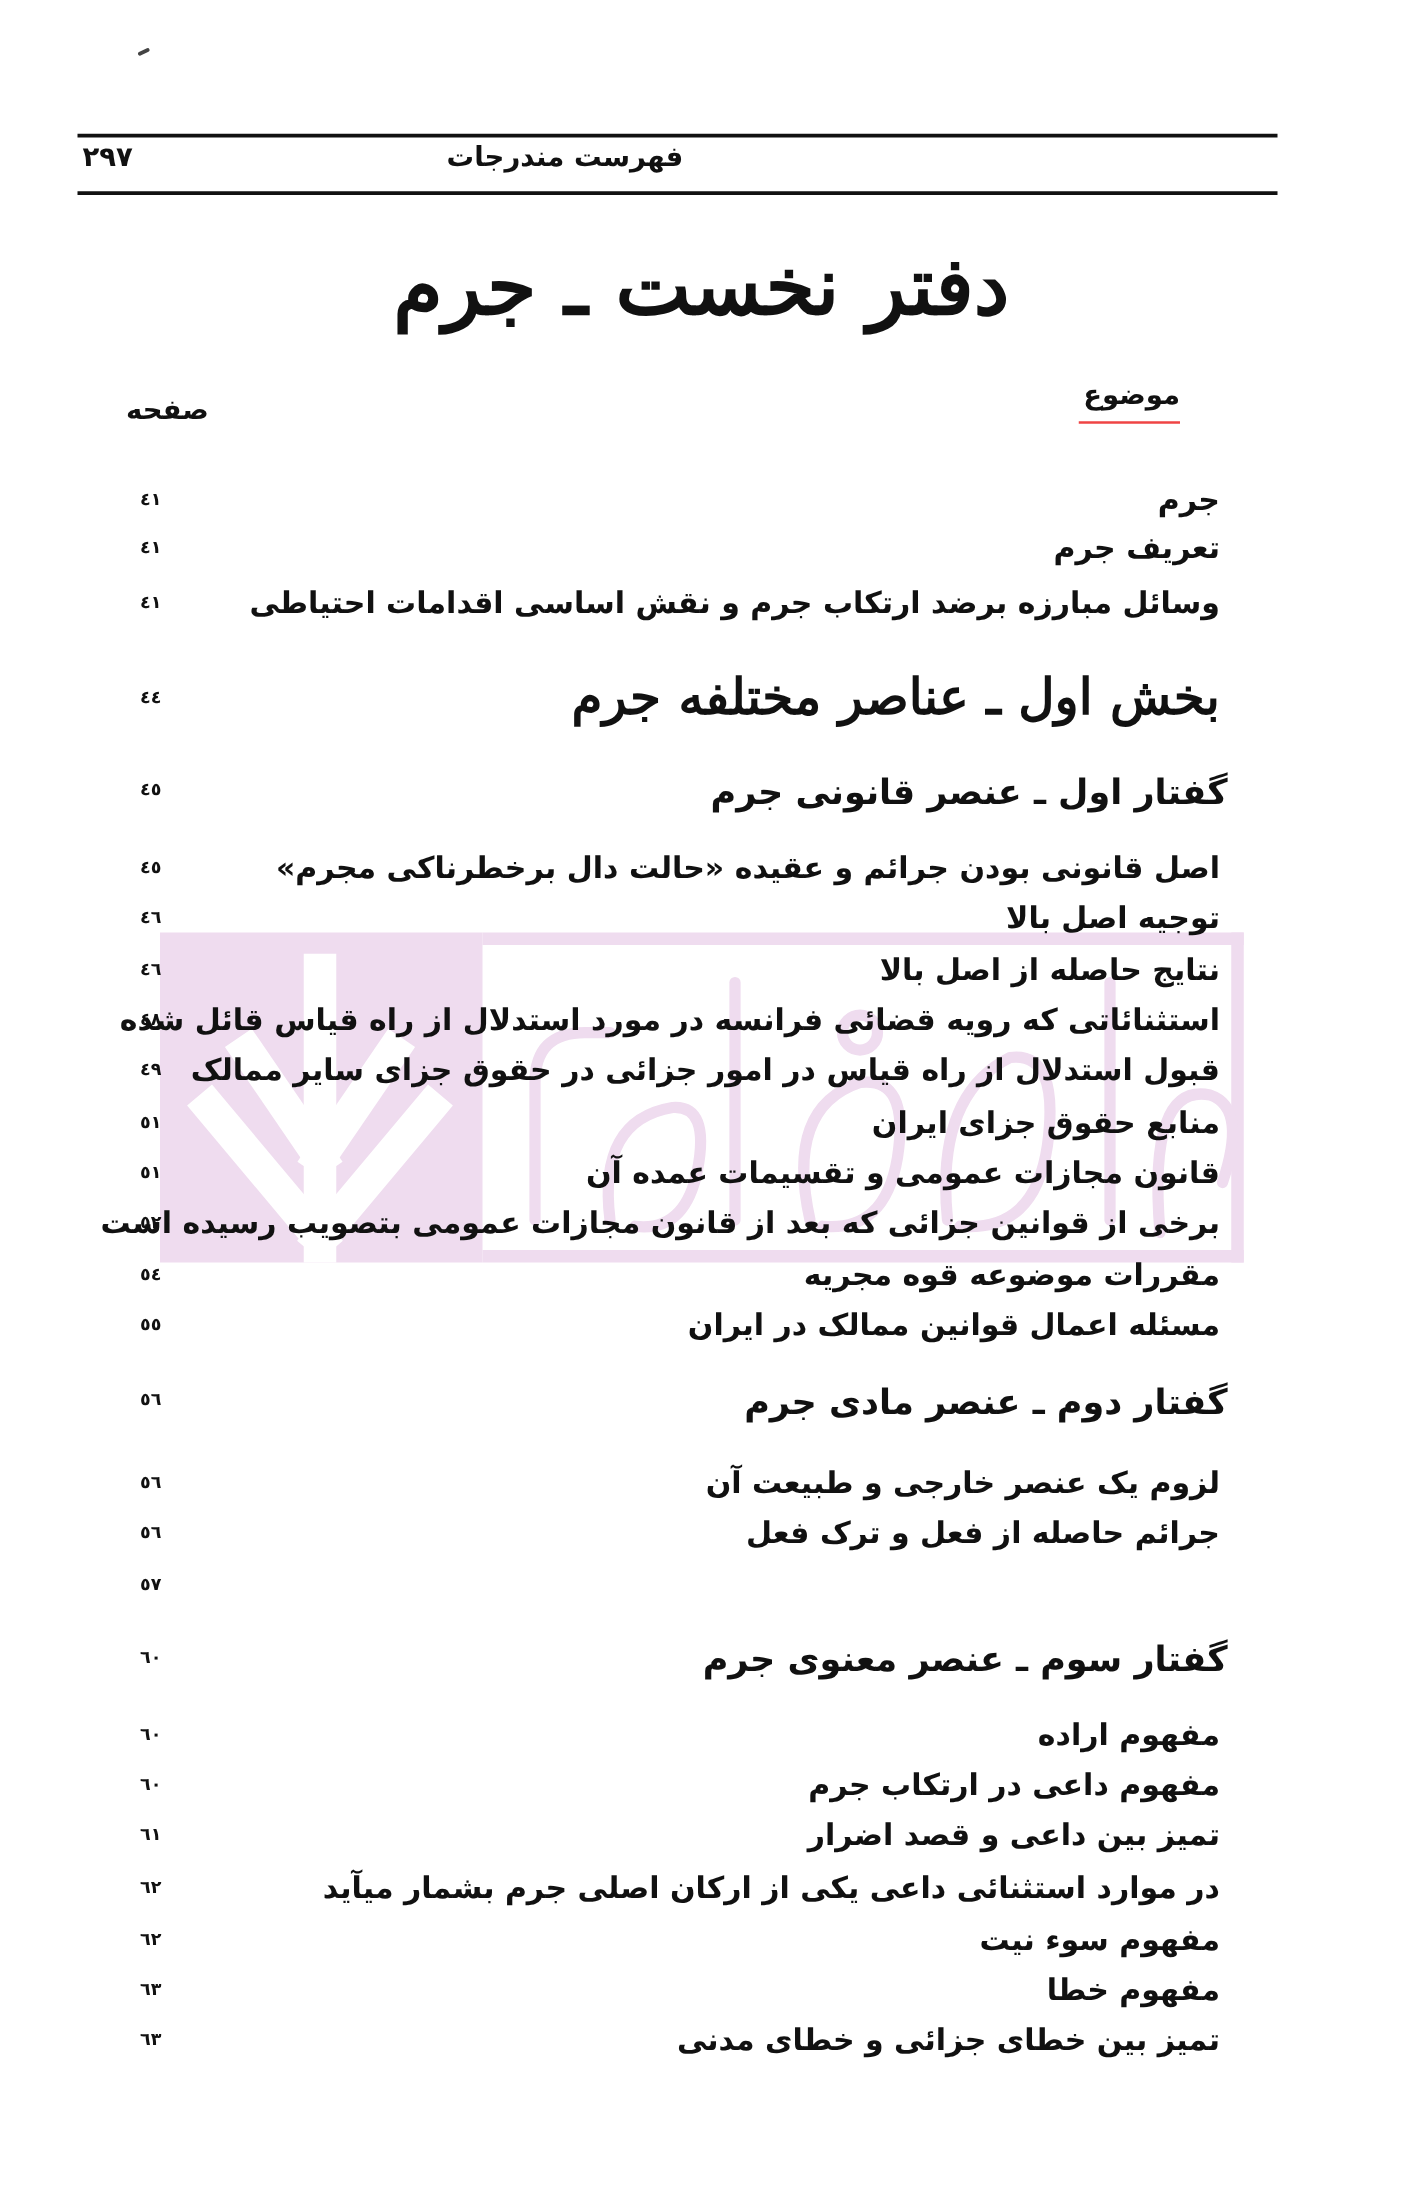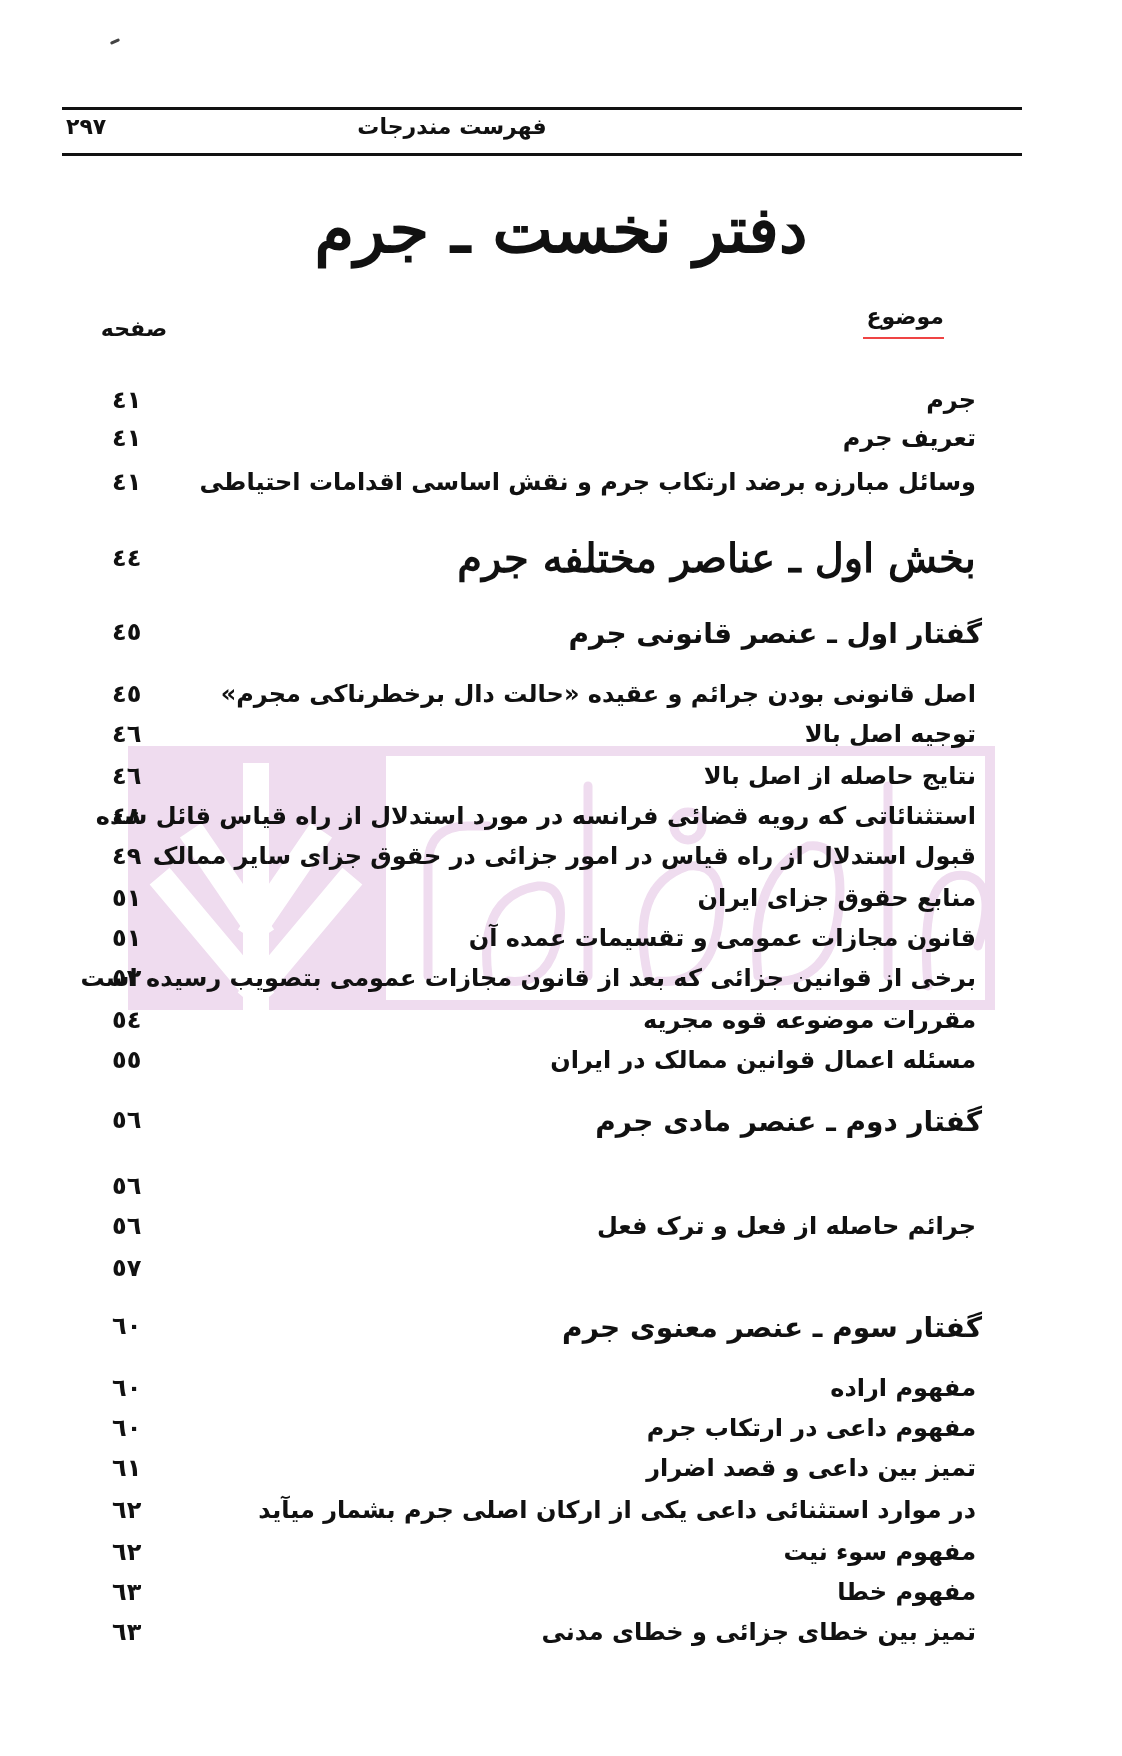--- a/index.html
+++ b/index.html
@@ -111,21 +111,21 @@
       line-height: 36px;
       top: 0;
     }
     .toc-page {
       position: absolute;
       left: 112px;
       width: 40px;
       direction: rtl;
       text-align: left;
       font-weight: bold;
-      font-size: 24px;
+      font-size: 14px;
       line-height: 36px;
       top: 0;
       letter-spacing: 3px;
     }
     .toc-row.section .toc-title {
       font-size: 40px;
       line-height: 56px;
       font-family: "DejaVu Serif", serif;
     }
     .toc-row.section .toc-page { line-height: 56px; }
@@ -267,20 +267,21 @@
   </div>
   <div class="toc-row entry" style="top:1042px">
     <span class="toc-title">مسئله اعمال قوانین ممالک در ایران</span>
     <span class="toc-page">٥٥</span>
   </div>
   <div class="toc-row chapter" style="top:1100px">
     <span class="toc-title">گفتار دوم ـ عنصر مادی جرم</span>
     <span class="toc-page">٥٦</span>
   </div>
   <div class="toc-row entry" style="top:1168px">
+    <span class="toc-title">لزوم یک عنصر خارجی و طبیعت آن</span>
     <span class="toc-page">٥٦</span>
   </div>
   <div class="toc-row entry" style="top:1208px">
     <span class="toc-title">جرائم حاصله از فعل و ترک فعل</span>
     <span class="toc-page">٥٦</span>
   </div>
   <div class="toc-row entry" style="top:1250px">
     <span class="toc-page">٥٧</span>
   </div>
   <div class="toc-row chapter" style="top:1306px">

